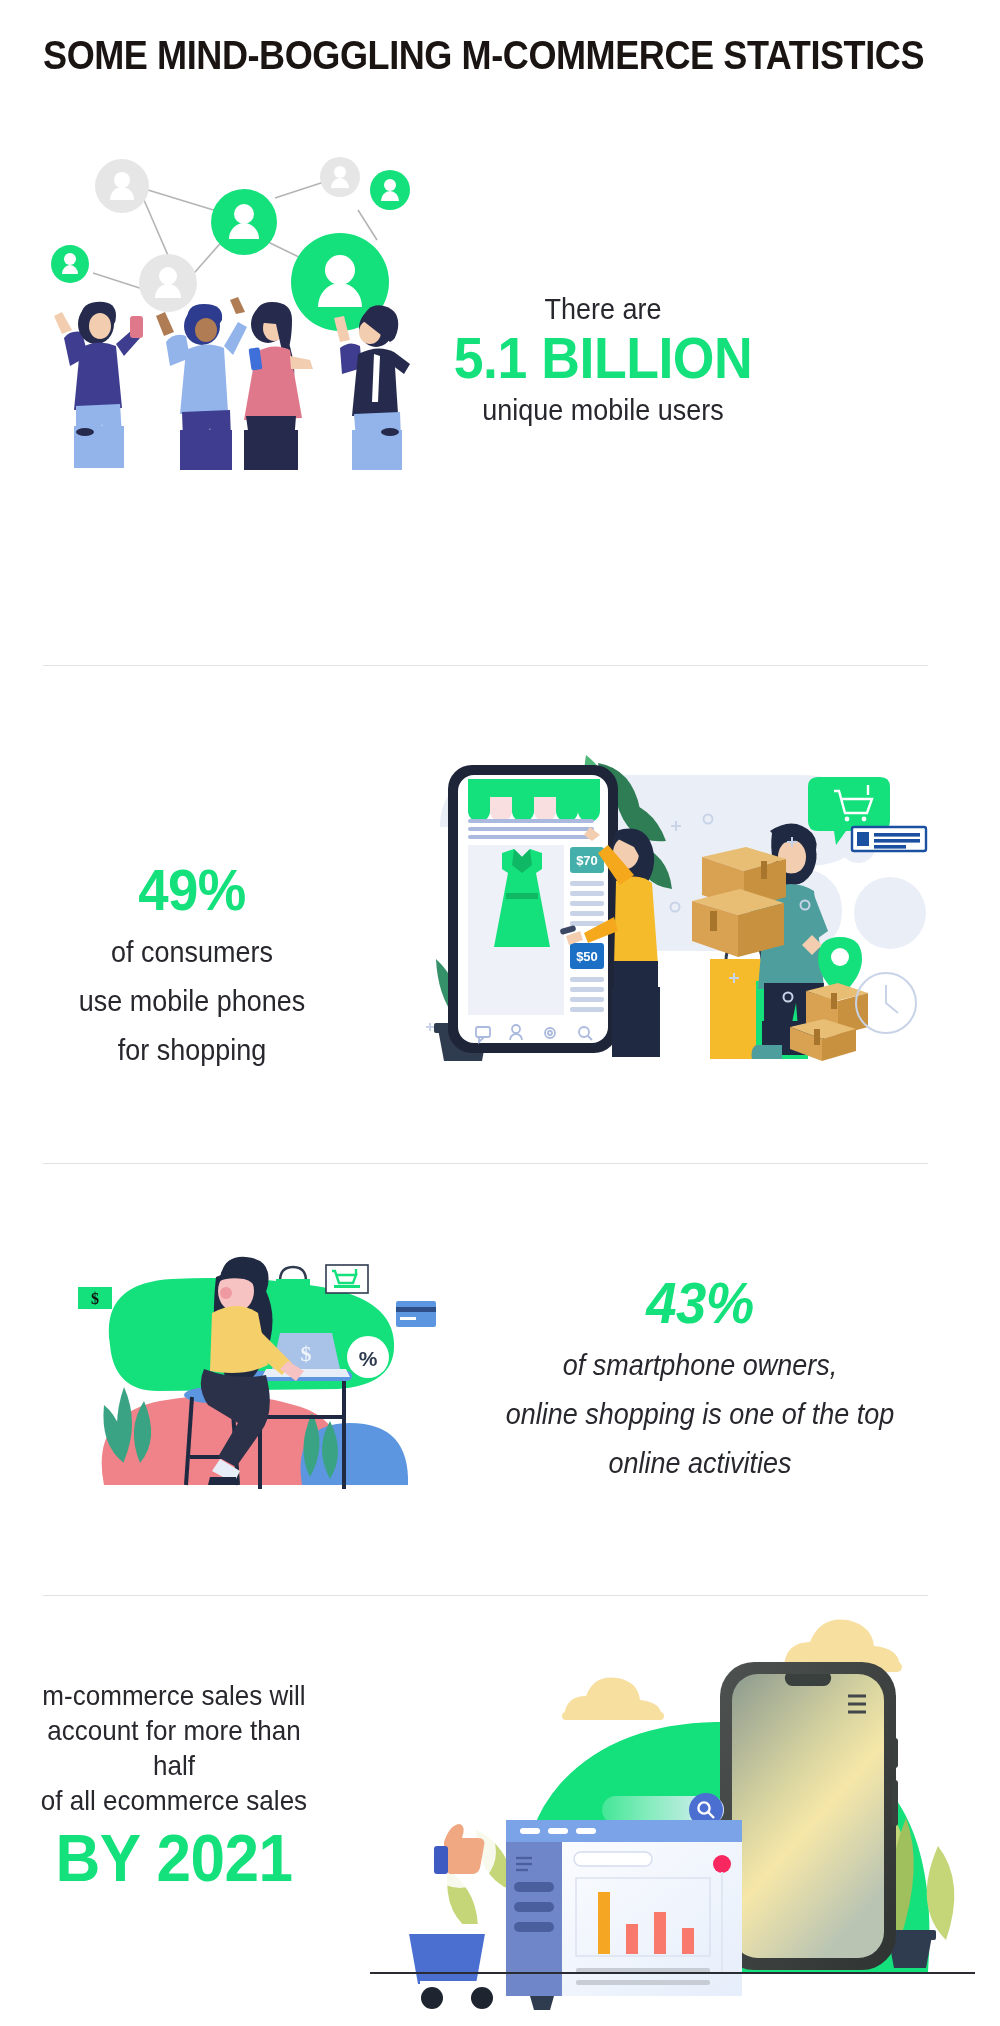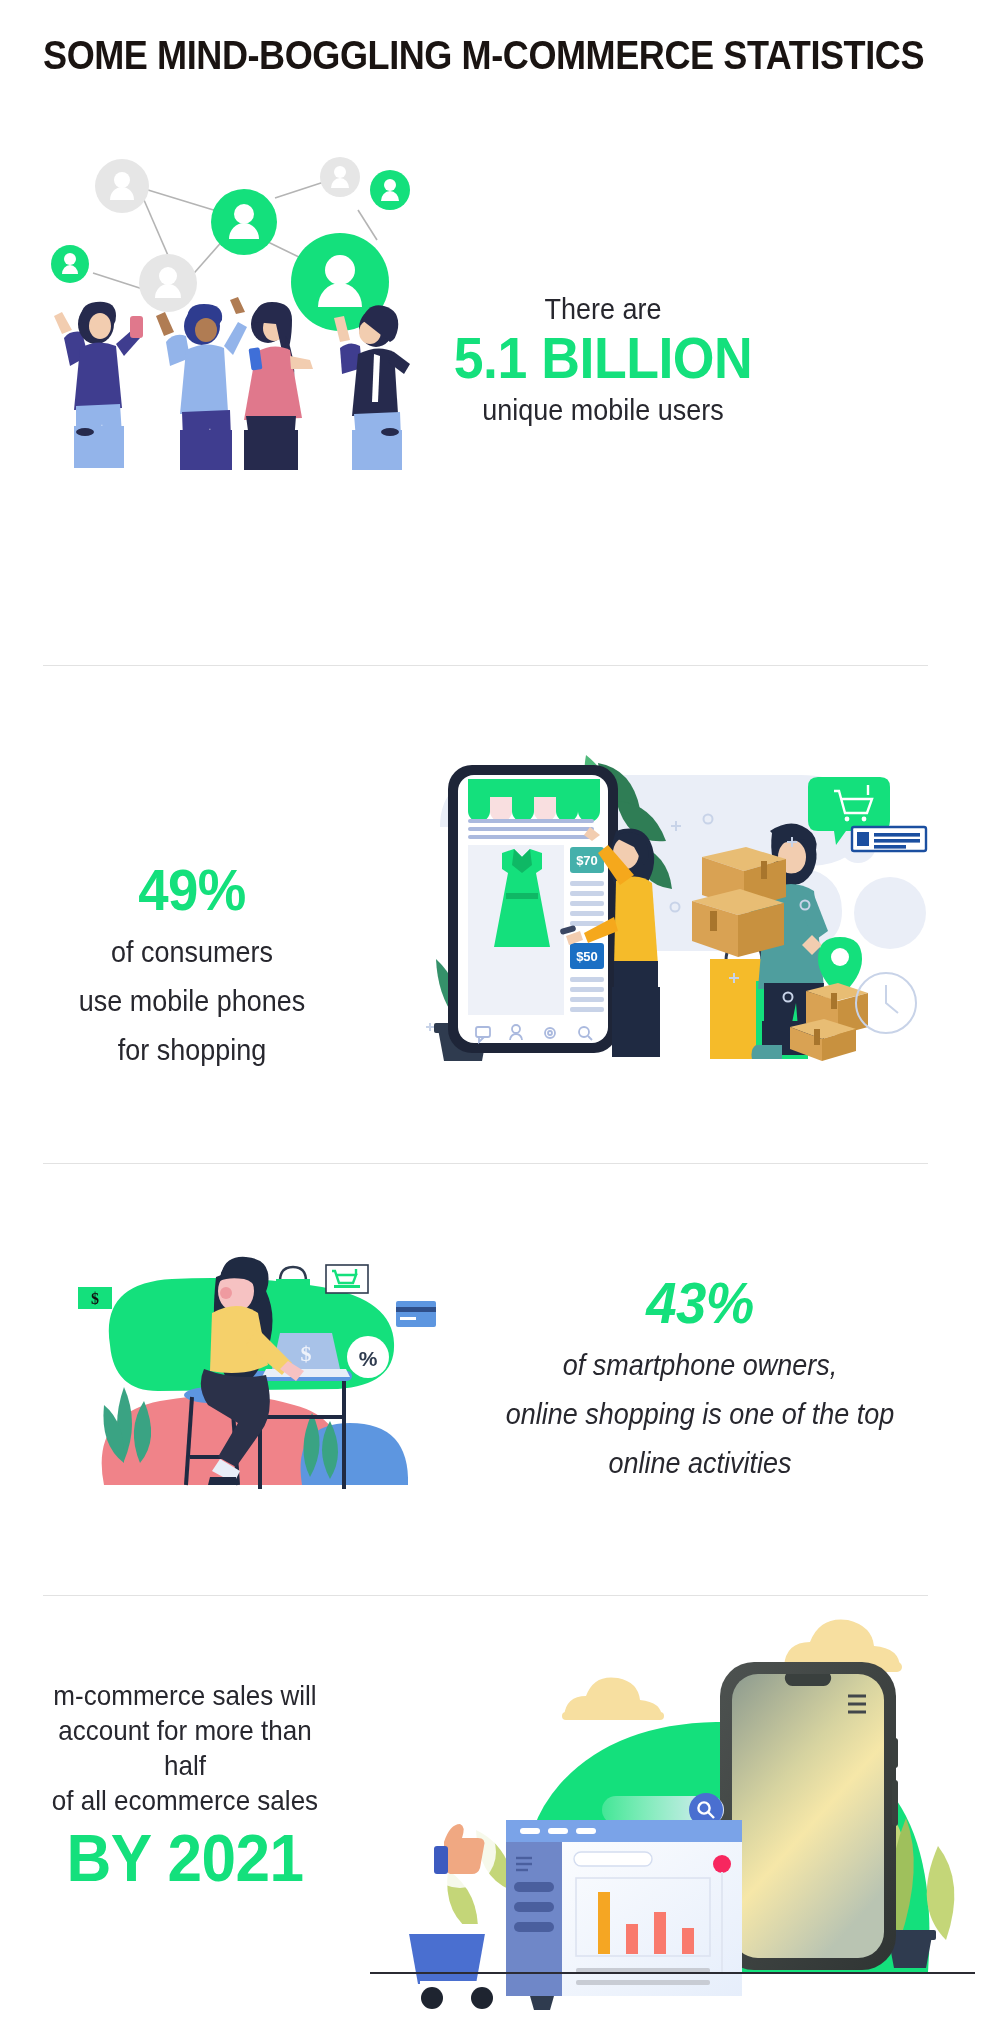--- a/index.html
+++ b/index.html
@@ -75,21 +75,21 @@
   #block-1 .stat-sub  { font-size: 29px; line-height: 36px; margin-top: 4px; }
 
   #block-2 { left: 44px; top: 818px; width: 296px; margin-top: 41px; }
   #block-2 .stat-big { font-size: 58px; line-height: 62px; }
   #block-2 .stat-sub { font-size: 29px; line-height: 35px; margin-top: 14px; }
 
   #block-3 { left: 460px; top: 1272px; width: 480px; font-style: italic; }
   #block-3 .stat-big { font-size: 58px; line-height: 62px; }
   #block-3 .stat-sub { font-size: 29px; line-height: 35px; margin-top: 14px; }
 
-  #block-4 { left: 25px; top: 1678px; width: 320px; }
+  #block-4 { left: 14px; top: 1678px; width: 320px; }
   #block-4 .stat-sub { font-size: 28px; line-height: 35px; }
   #block-4 .stat-big { font-size: 66px; line-height: 72px; margin-top: 4px; }
 
   
   .illo { position: absolute; }
   #illo-1 { left: 40px;  top: 130px;  width: 400px; height: 320px; }
   #illo-2 { left: 420px; top: 735px;  width: 520px; height: 330px; }
   #illo-3 { left: 40px;  top: 1235px; width: 370px; height: 250px; }
   #illo-4 { left: 340px; top: 1620px; width: 630px; height: 360px; }
 

